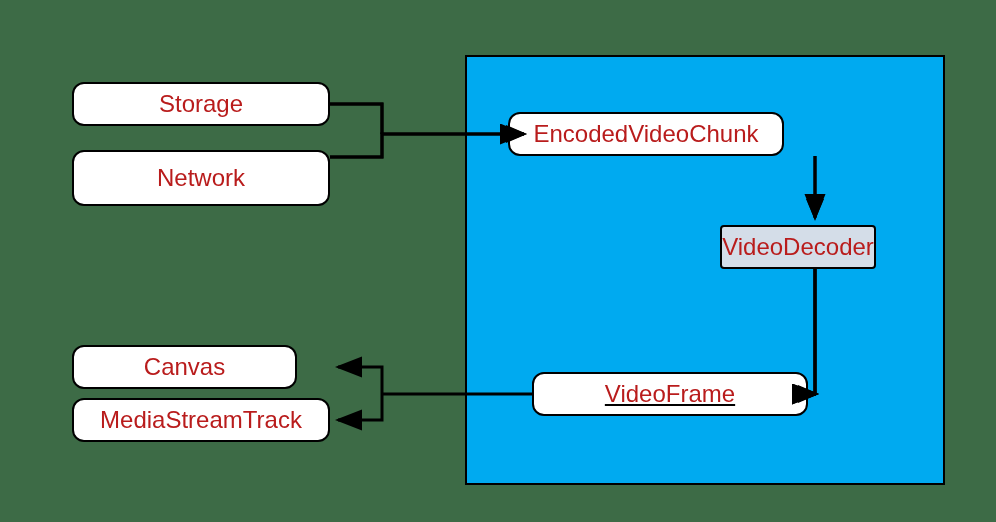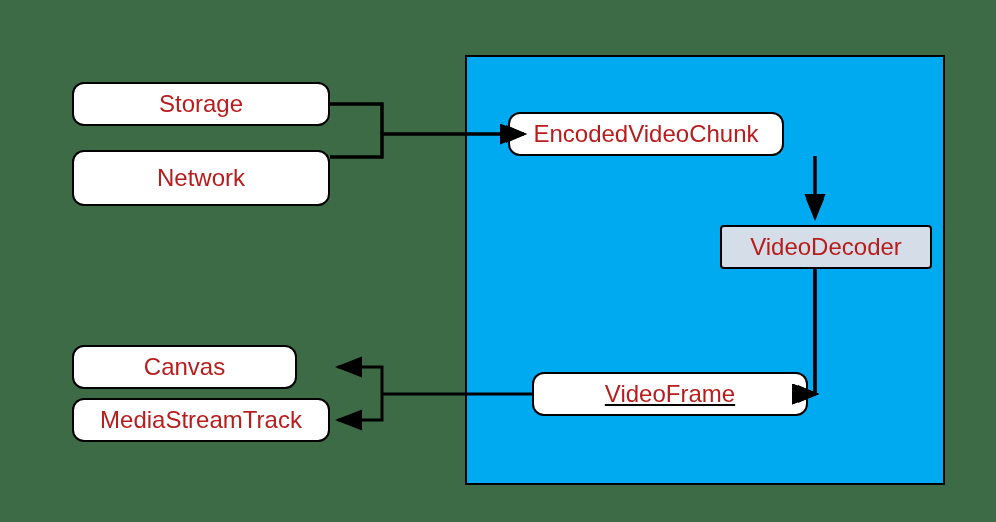--- a/index.html
+++ b/index.html
@@ -59,21 +59,21 @@
 </div>
 
 <div class="box" style="left:72px; top:150px; width:258px; height:56px;">
   <span class="label">Network</span>
 </div>
 
 <div class="box" style="left:508px; top:112px; width:276px; height:44px;">
   <span class="label">EncodedVideoChunk</span>
 </div>
 
-<div class="box-rect" style="left:720px; top:225px; width:212px; height:44px;justify-content:center;">
+<div class="box-rect" style="left:720px; top:225px; width:156px; height:44px;justify-content:center;">
   <span class="label">VideoDecoder</span>
 </div>
 
 <div class="box" style="left:532px; top:372px; width:276px; height:44px;text-decoration:underline;">
   <span class="label">VideoFrame</span>
 </div>
 
 <div class="box" style="left:72px; top:345px; width:225px; height:44px;">
   <span class="label">Canvas</span>
 </div>

